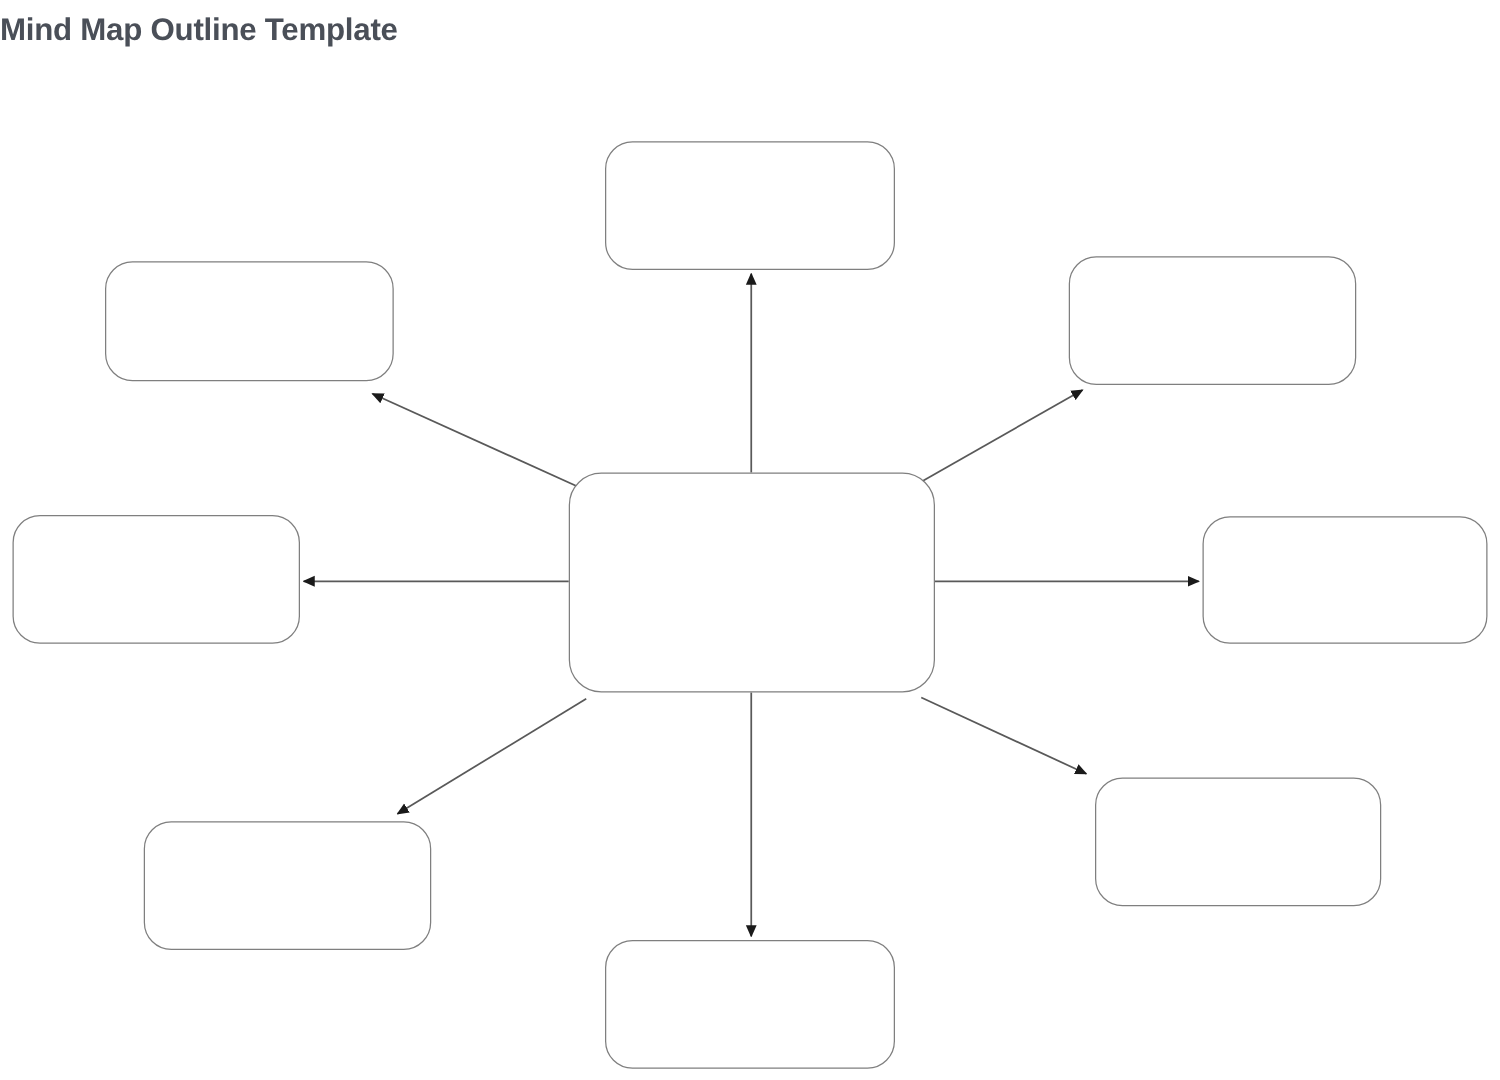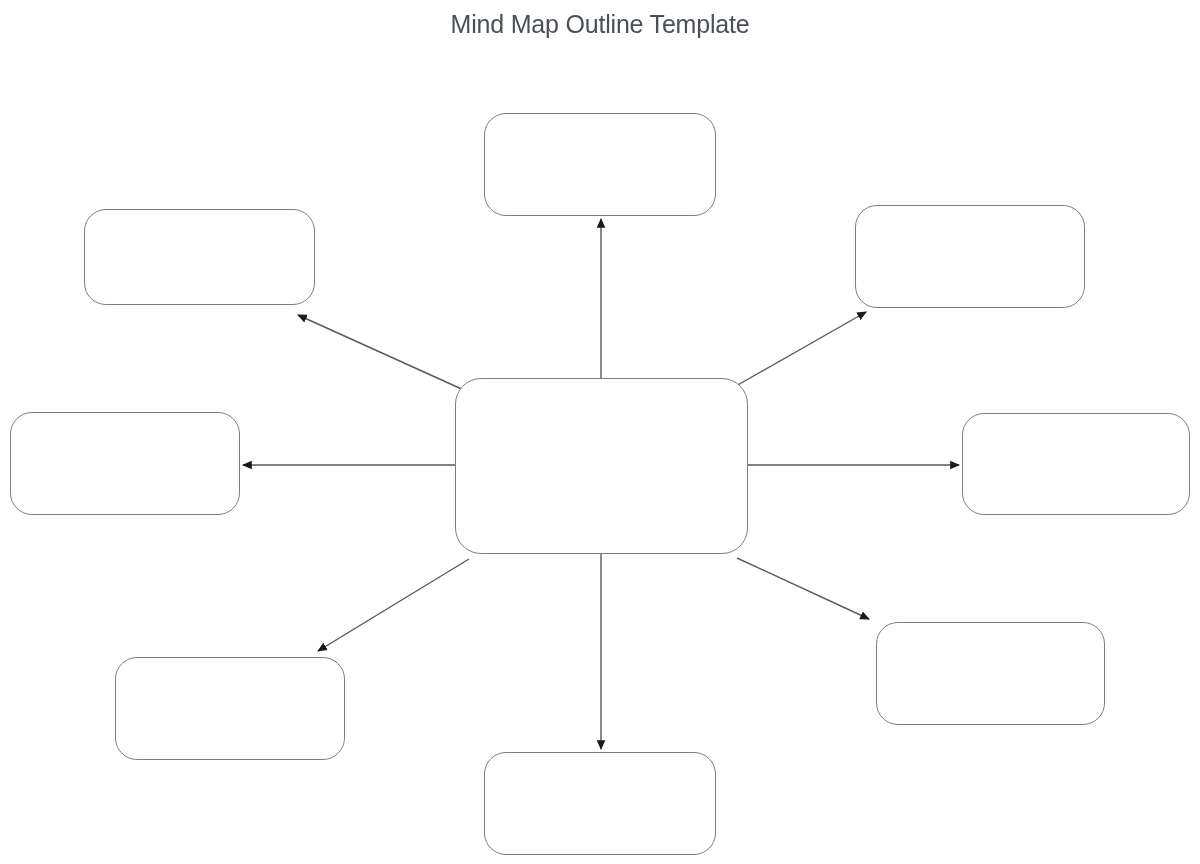--- a/index.html
+++ b/index.html
@@ -19,24 +19,23 @@
     position: relative;
     width: 1200px;
     height: 864px;
     background: #ffffff;
   }
   .title {
     position: absolute;
     left: 0;
     top: 10px;
     width: 1200px;
-    text-align: center;
     font-family: "Liberation Sans", sans-serif;
     font-size: 25px;
-    font-weight: normal;
+    font-weight: bold;
     letter-spacing: -0.2px;
     color: #4a4f58;
     white-space: nowrap;
   }
   #diagram {
     position: absolute;
     left: 0;
     top: 0;
     width: 1200px;
     height: 864px;

